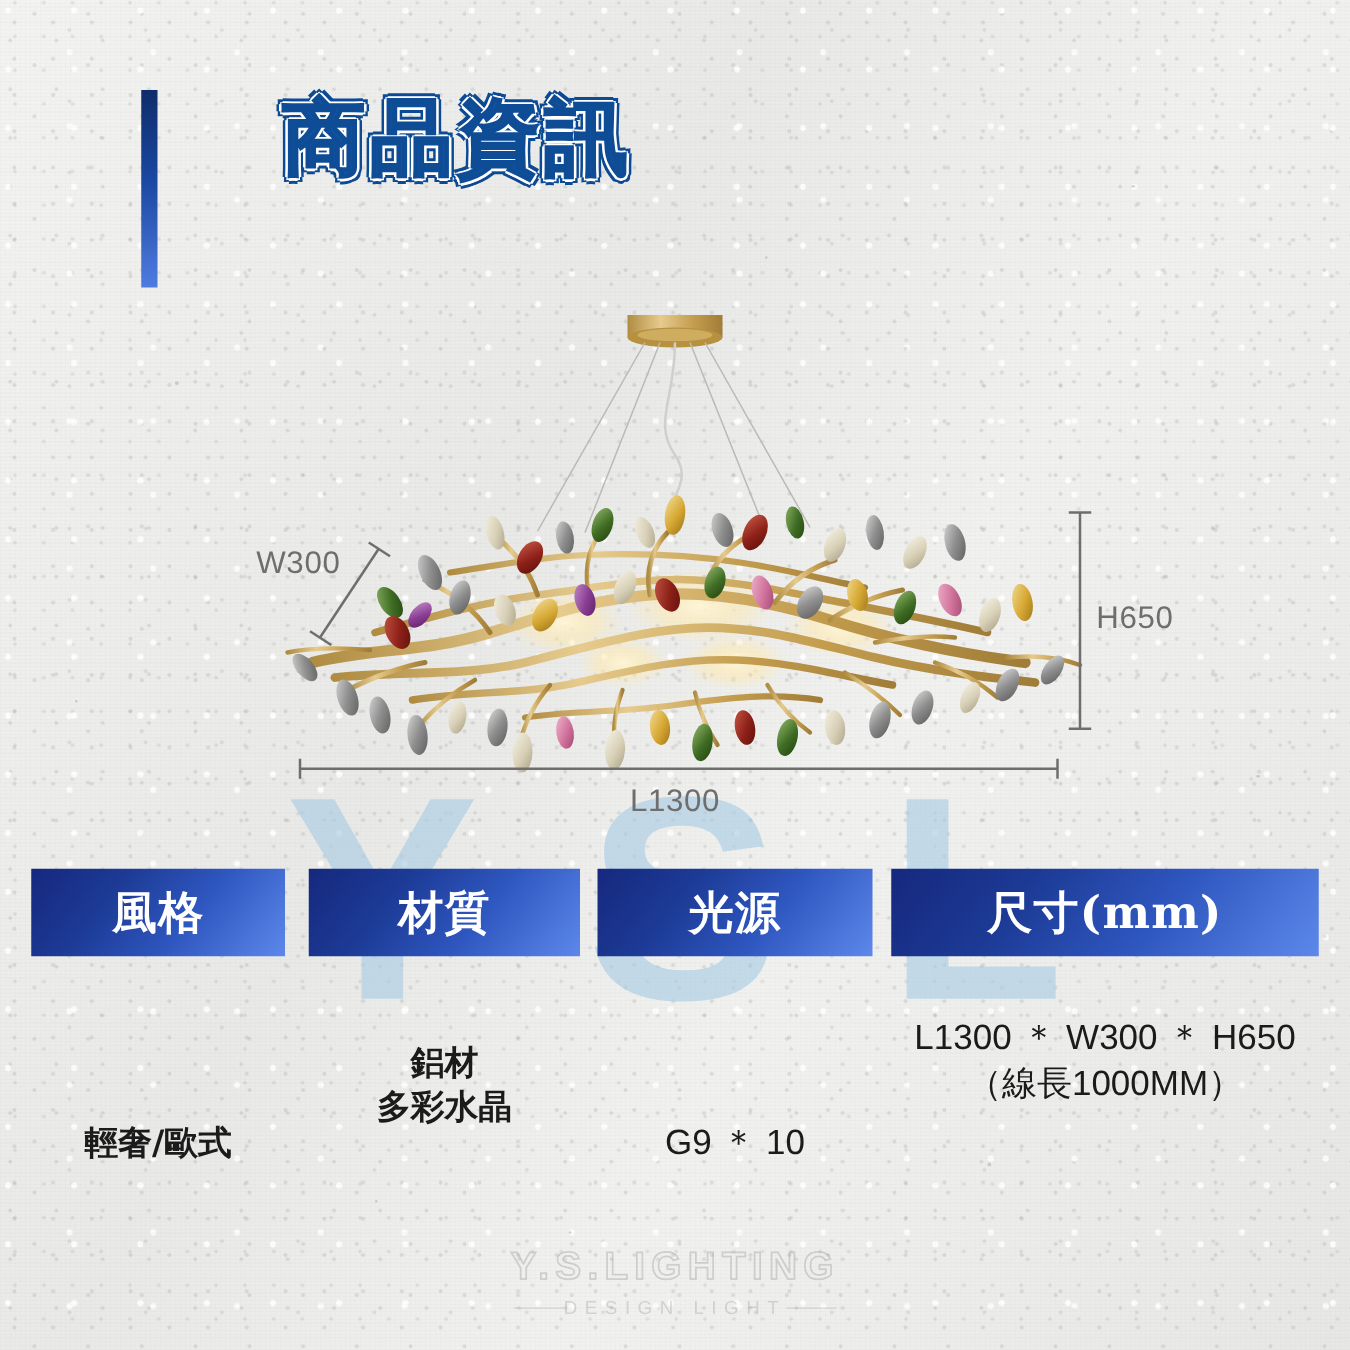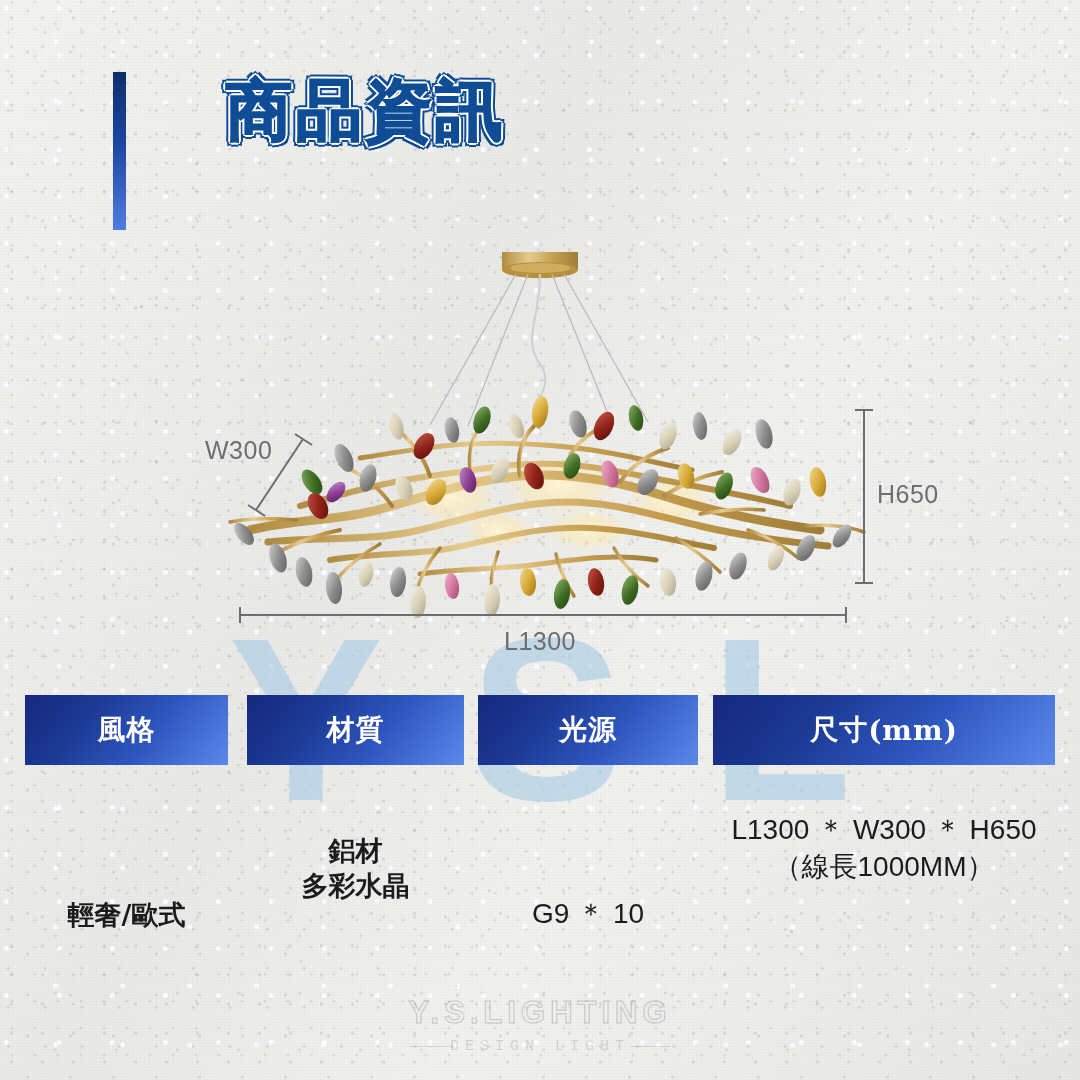--- a/index.html
+++ b/index.html
@@ -80,21 +80,21 @@
   #label-h650{left:877px;top:480px;}
   #label-l1300{left:0;top:627px;width:1080px;text-align:center;}
 
   
   .hdr-box{
     position:absolute;top:695px;height:70px;
     background:linear-gradient(128deg,#16287e 0%,#1c3a95 30%,#2f57c0 62%,#5d88ea 100%);
     display:flex;align-items:center;justify-content:center;
   }
   .hdr-box span{
-    color:#ffffff;font-size:28px;font-weight:bold;letter-spacing:1px;
+    color:#ffffff;font-size:36px;font-weight:bold;letter-spacing:1px;
     font-family:"DejaVu Sans","Liberation Sans",sans-serif;
     white-space:nowrap;
   }
   .hdr-box span.serif-tail{font-family:"DejaVu Serif","Liberation Serif",serif;}
   #hdr-0{left:25px;width:203px;}
   #hdr-1{left:247px;width:217px;}
   #hdr-2{left:478px;width:220px;}
   #hdr-3{left:713px;width:342px;}
 
   .val-cell{
@@ -119,21 +119,21 @@
     position:absolute;left:0;top:995px;width:1080px;text-align:center;
     opacity:.38;
   }
   #footer-main{
     font-family:"Liberation Sans","DejaVu Sans",sans-serif;
     font-size:31px;font-weight:bold;letter-spacing:5px;
     color:transparent;-webkit-text-stroke:1.4px #9a9a9a;
   }
   #footer-sub{
     margin-top:7px;
-    font-family:Liberation Mono, monospace;
+    font-family:Liberation Sans, sans-serif;
     font-size:15px;letter-spacing:6px;color:#a2a2a2;
     display:flex;align-items:center;justify-content:center;
   }
   .rule{display:inline-block;width:40px;height:1px;background:#a8a8a8;}
 </style>
 </head>
 <body>
 
 <div id="paper"></div>
 <div id="grain"></div>

